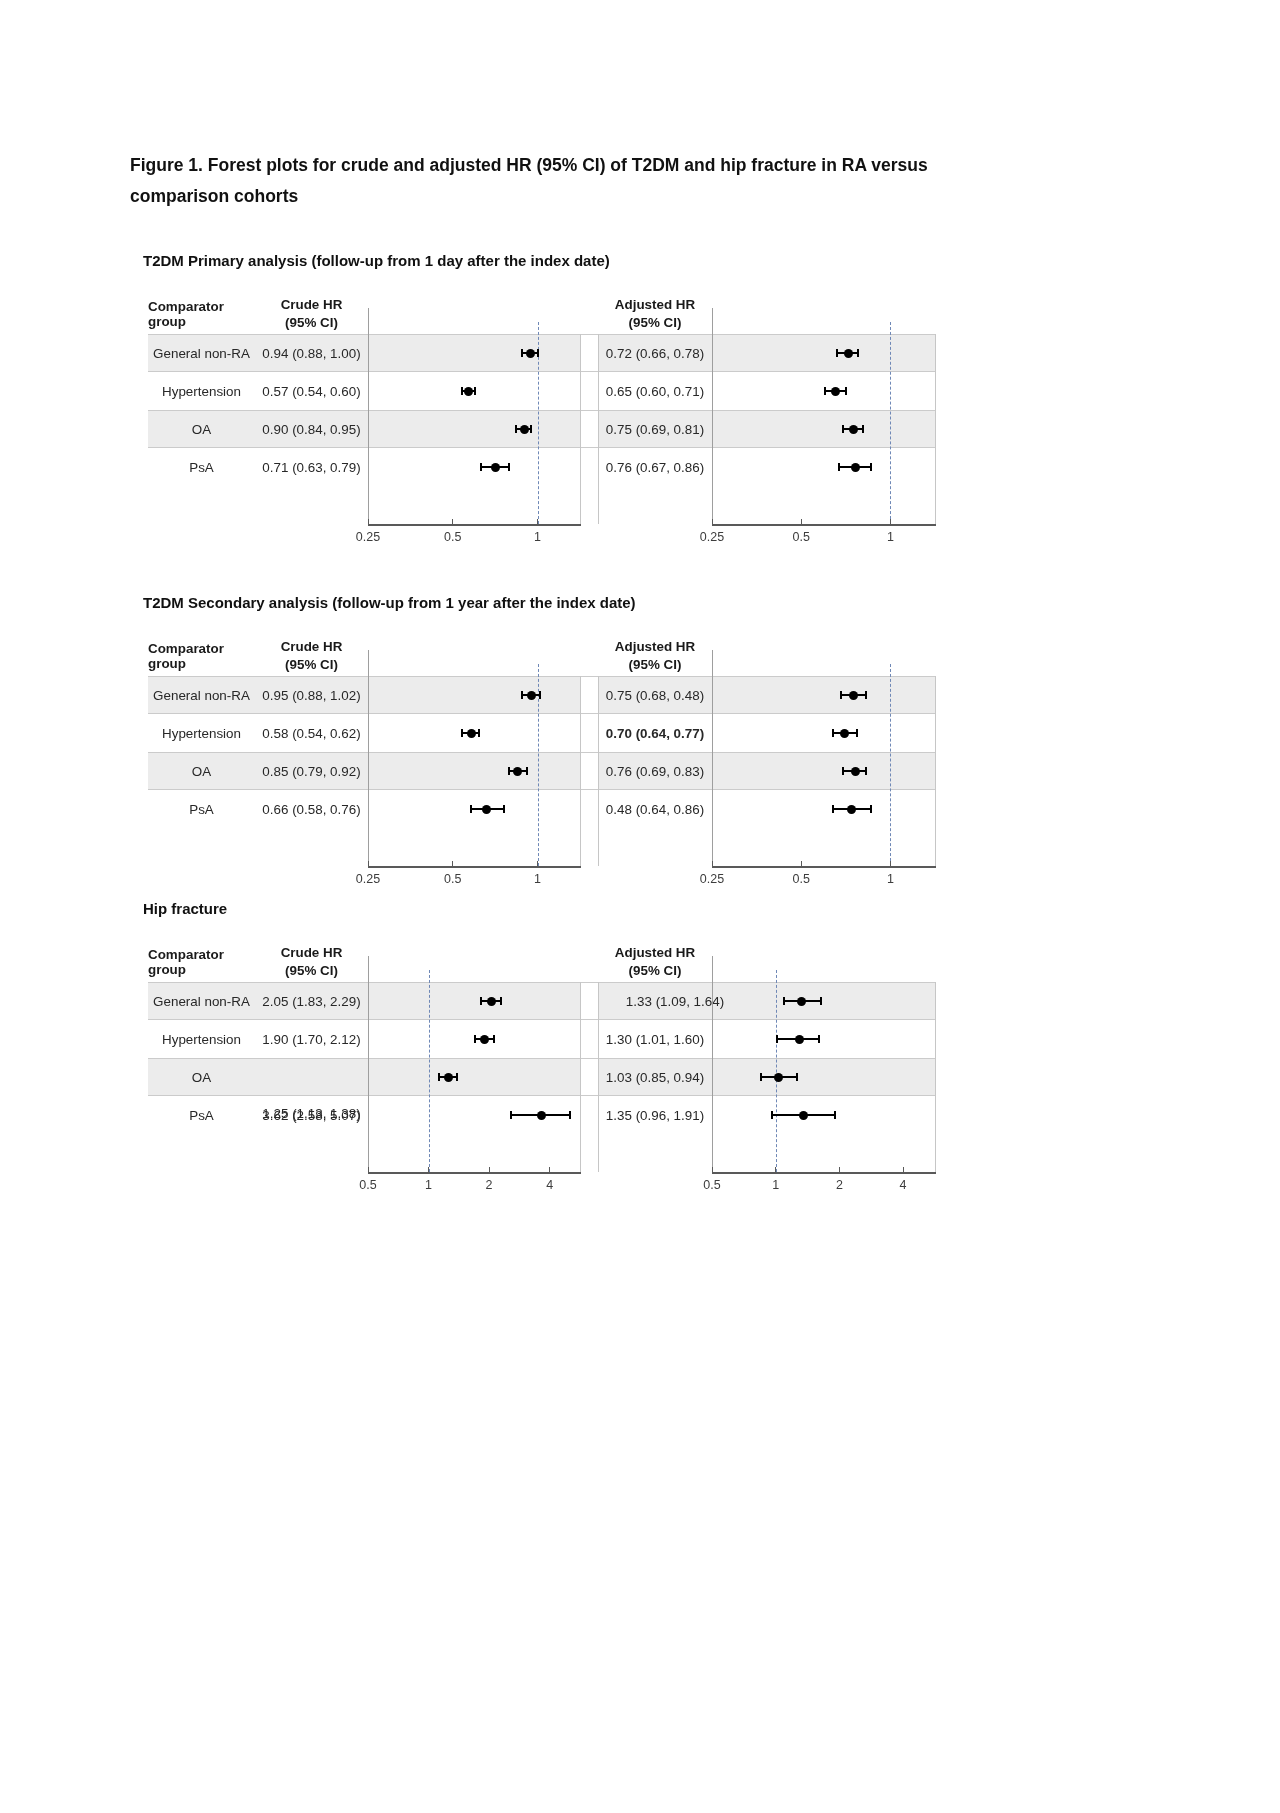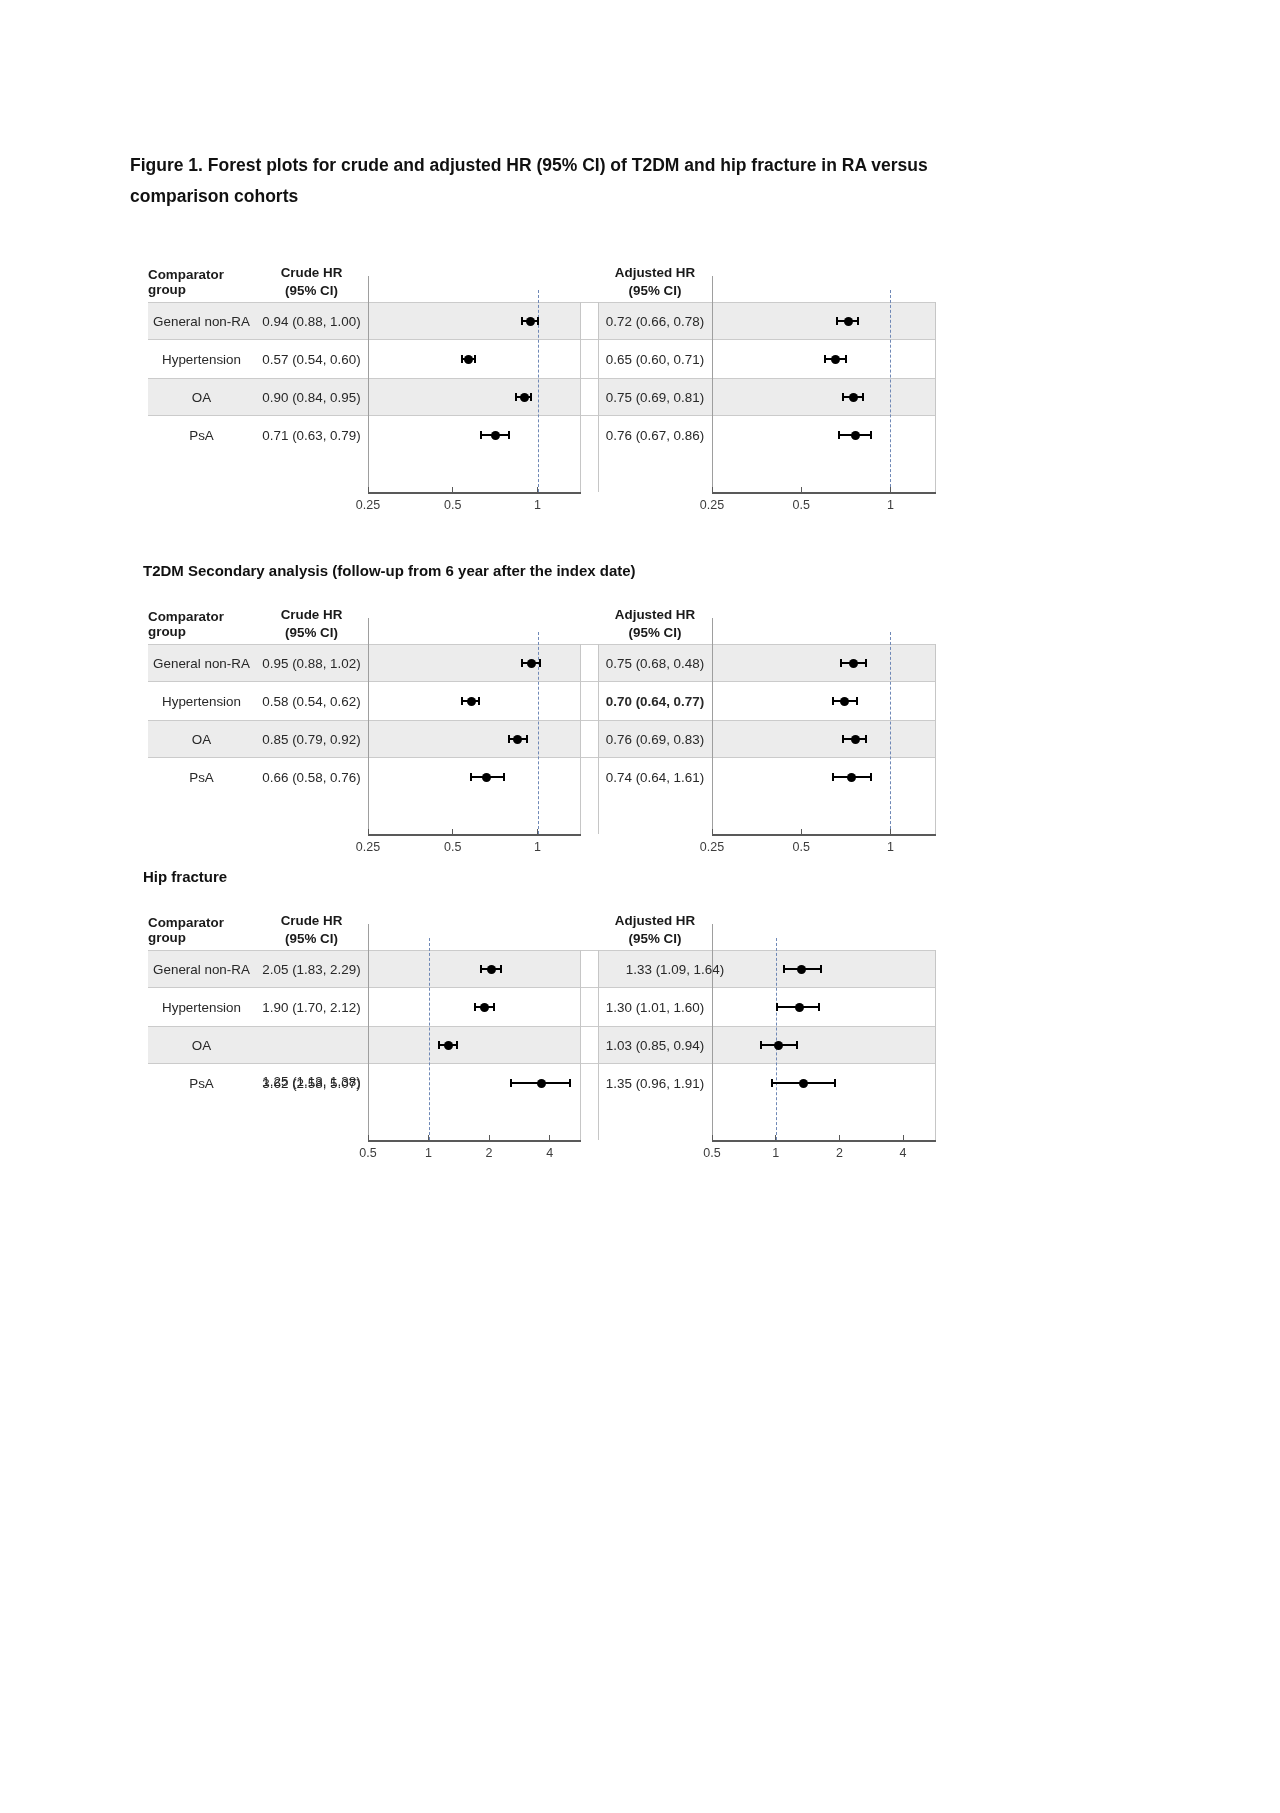--- a/index.html
+++ b/index.html
@@ -27,20 +27,21 @@
   .cicap{position:absolute;width:2px;height:8px;background:#000;}
   .dot{position:absolute;width:9px;height:9px;border-radius:50%;background:#000;}
 </style>
 </head>
 <body>
 
 <h2 class="fig-title">Figure 1. Forest plots for crude and adjusted HR (95% CI) of T2DM and hip fracture in RA versus comparison cohorts</h2>
 
 <div class="panels">
     <div class="panel">
+      <div class="panel-subtitle">T2DM Primary analysis (follow-up from 1 day after the index date)</div>
       <div class="ptable" style="width: 787px; height: 266px;">
         <div class="hdr" style="left: 0px; top: 0px; width: 107px; height: 50px;">Comparator group</div>
         <div class="hdr2" style="left: 107px; top: 0px; width: 113px; height: 50px;">
           <div>Crude HR</div>
           <div>(95% CI)</div>
         </div>
         <div class="hdr2" style="left: 450px; top: 0px; width: 114px; height: 50px;">
           <div>Adjusted HR</div>
           <div>(95% CI)</div>
         </div>
@@ -117,21 +118,21 @@
         <div class="cicap" style="left: 693.6px; top: 141px;"></div>
         <div class="cicap" style="left: 714.3px; top: 141px;"></div>
         <div class="dot" style="left: 700.9px; top: 140.5px;"></div>
         <div class="ciline" style="left: 690.9px; top: 182px; width: 32.1px;"></div>
         <div class="cicap" style="left: 689.9px; top: 179px;"></div>
         <div class="cicap" style="left: 722px; top: 179px;"></div>
         <div class="dot" style="left: 702.6px; top: 178.5px;"></div>
       </div>
     </div>
     <div class="panel">
-      <div class="panel-subtitle">T2DM Secondary analysis (follow-up from 6 year after the index date)</div>
+      <div class="panel-subtitle">T2DM Secondary analysis (follow-up from 1 year after the index date)</div>
       <div class="ptable" style="width: 787px; height: 266px;">
         <div class="hdr" style="left: 0px; top: 0px; width: 107px; height: 50px;">Comparator group</div>
         <div class="hdr2" style="left: 107px; top: 0px; width: 113px; height: 50px;">
           <div>Crude HR</div>
           <div>(95% CI)</div>
         </div>
         <div class="hdr2" style="left: 450px; top: 0px; width: 114px; height: 50px;">
           <div>Adjusted HR</div>
           <div>(95% CI)</div>
         </div>
@@ -150,21 +151,21 @@
         <div class="prow shaded" style="left: 0px; top: 126px; width: 787px; height: 38px;">
           <div class="band" style="left: 0px; width: 432px;"></div>
           <div class="band" style="left: 450px; width: 337px;"></div>
           <div class="rtxt" style="left: 0px; width: 107px;">OA</div>
           <div class="rtxt" style="left: 107px; width: 113px;">0.85 (0.79, 0.92)</div>
           <div class="rtxt" style="left: 450px; width: 114px;">0.76 (0.69, 0.83)</div>
         </div>
         <div class="prow" style="left: 0px; top: 164px; width: 787px; height: 38px;">
           <div class="rtxt" style="left: 0px; width: 107px;">PsA</div>
           <div class="rtxt" style="left: 107px; width: 113px;">0.66 (0.58, 0.76)</div>
-          <div class="rtxt" style="left: 450px; width: 114px;">0.74 (0.64, 1.61)</div>
+          <div class="rtxt" style="left: 450px; width: 114px;">0.48 (0.64, 0.86)</div>
         </div>
         <div class="vline light" style="left: 450px; top: 50px; height: 190px;"></div>
         <div class="vline" style="left: 220px; top: 24px; height: 216px;"></div>
         <div class="vline light" style="left: 432px; top: 50px; height: 190px;"></div>
         <div class="refline" style="left: 389.6px; top: 38px; height: 202px;"></div>
         <div class="axisline" style="left: 220px; top: 240px; width: 213px;"></div>
         <div class="tick" style="left: 219.5px; top: 235px;"></div>
         <div class="ticklbl" style="left: 198px; top: 246px;">0.25</div>
         <div class="tick" style="left: 304.3px; top: 235px;"></div>
         <div class="ticklbl" style="left: 282.8px; top: 246px;">0.5</div>

